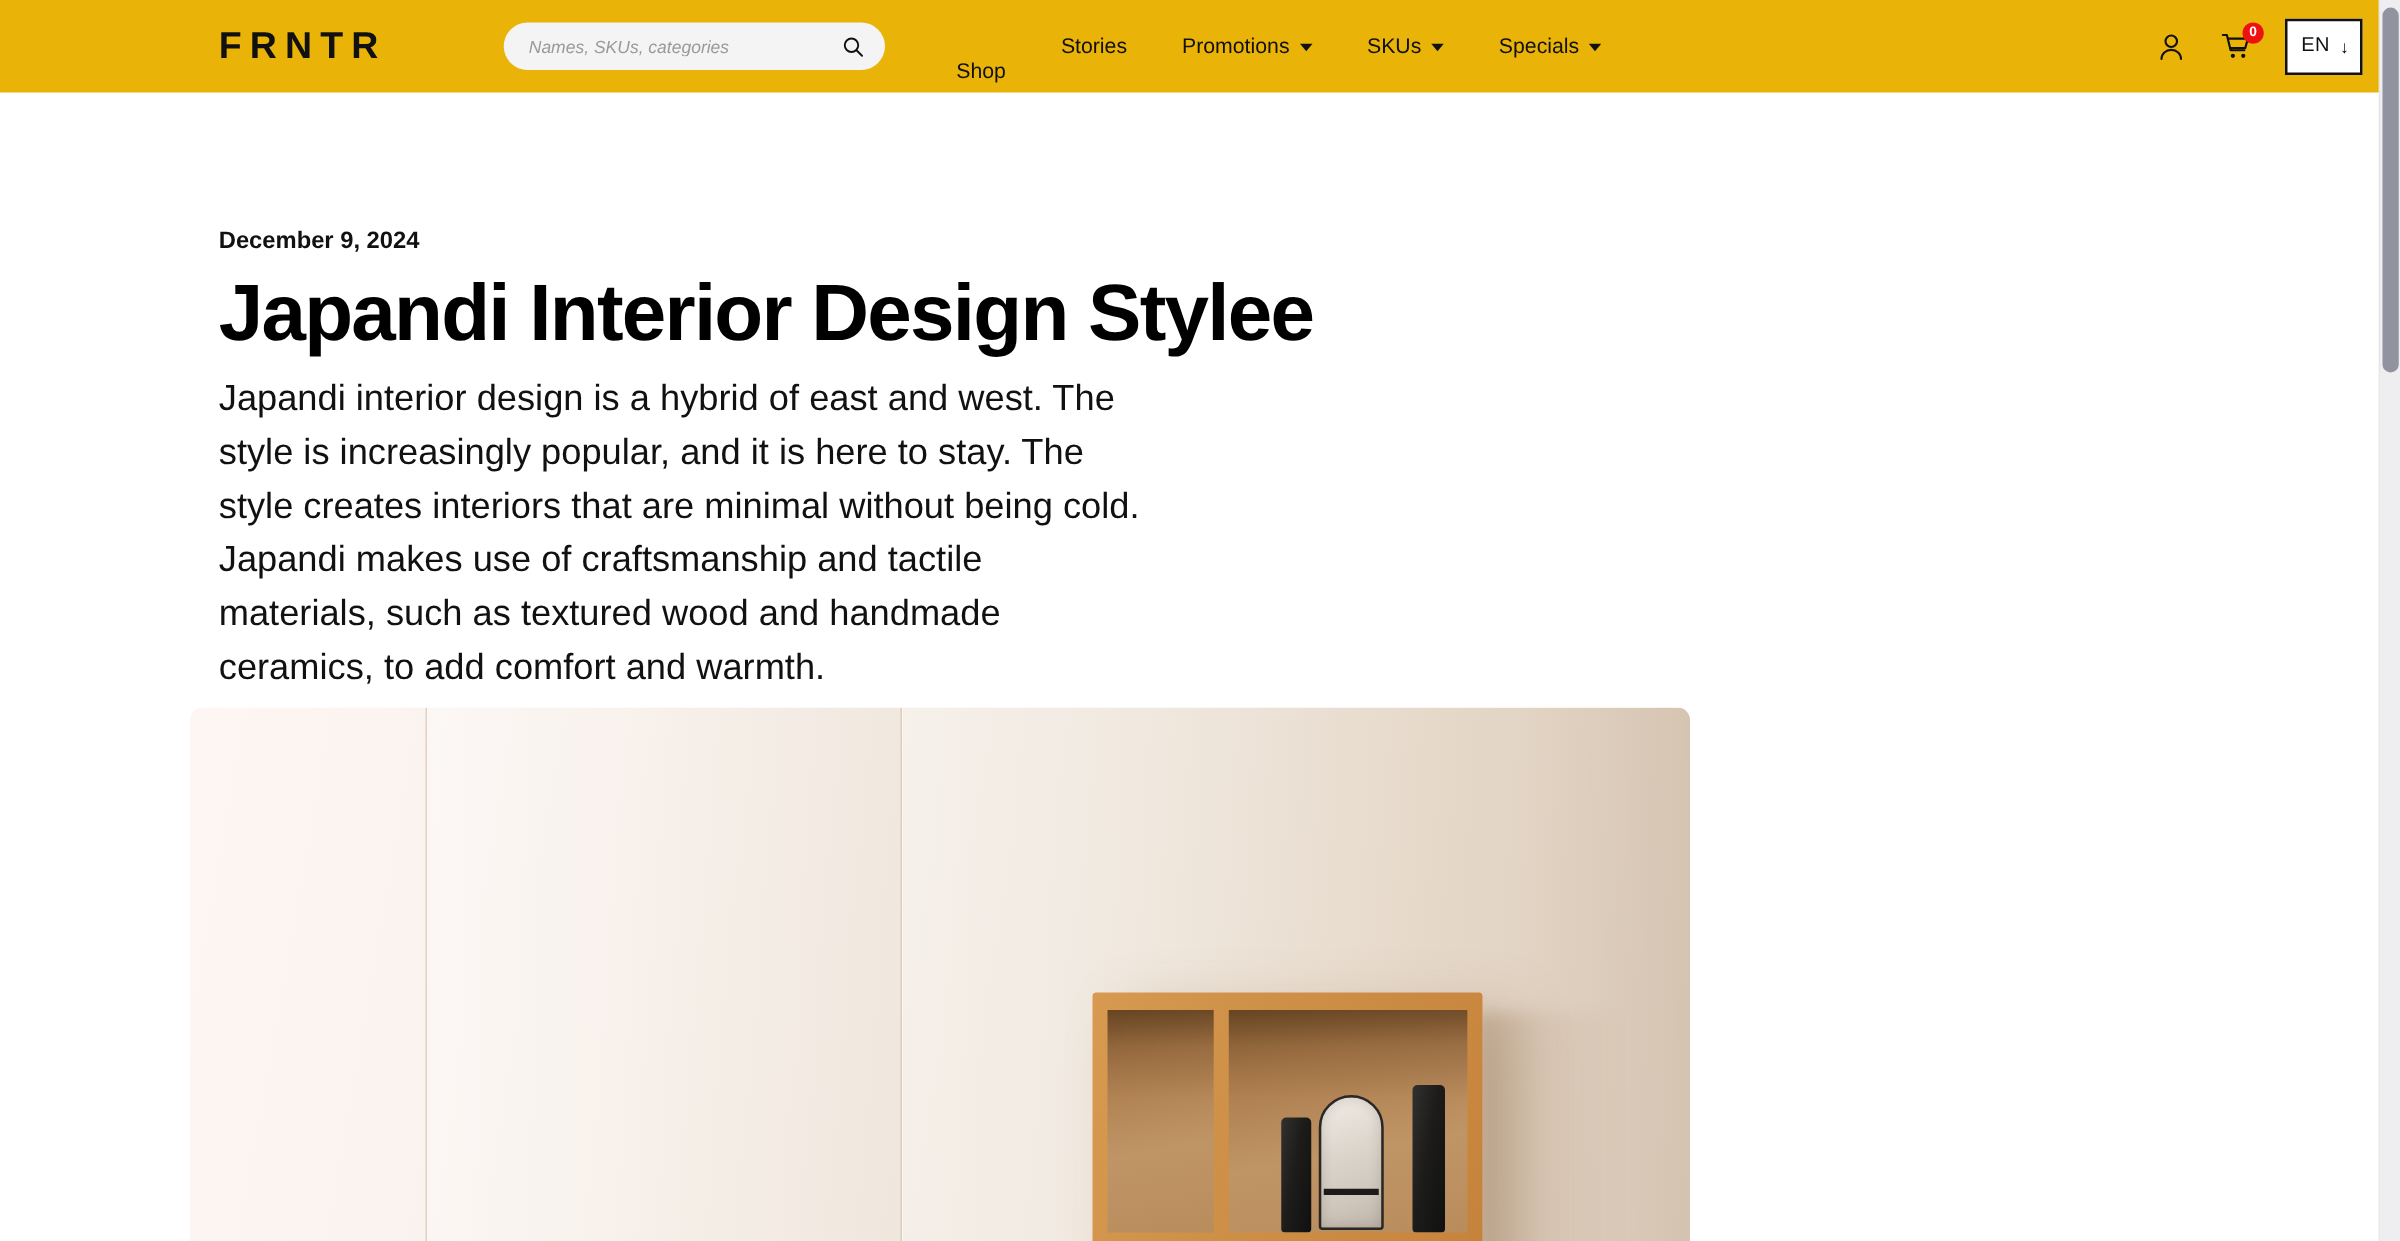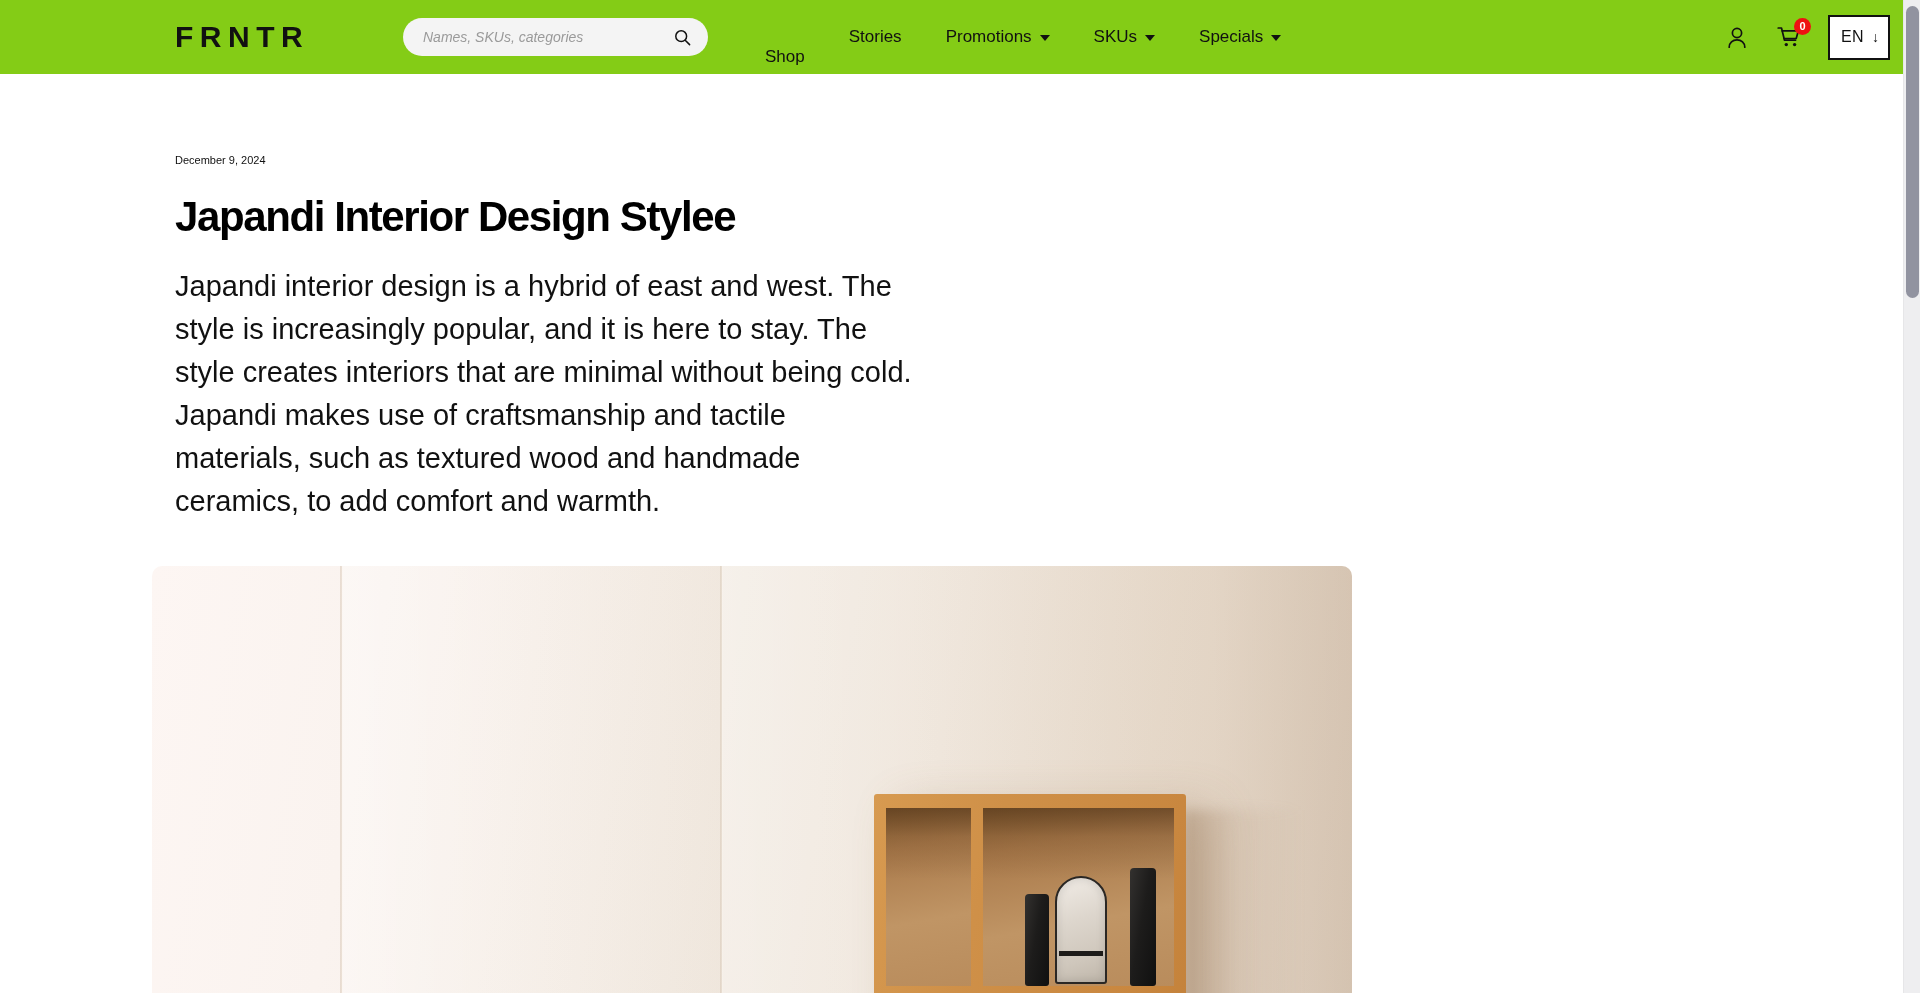--- a/index.html
+++ b/index.html
@@ -20,21 +20,21 @@
     height: 993px;
     background: #ffffff;
     overflow: hidden;
   }
 
   
   .site-header {
     position: relative;
     width: 1920px;
     height: 74px;
-    background: #84cc16;
+    background: #eab308;
     display: flex;
     align-items: center;
   }
 
   .brand-logo {
     position: absolute;
     left: 175px;
     top: 18px;
     font-family: "Liberation Sans", sans-serif;
     font-size: 30px;
@@ -171,28 +171,29 @@
   .article {
     position: absolute;
     left: 0;
     top: 74px;
     width: 1920px;
   }
   .article-inner {
     padding-left: 175px;
   }
   .article-date {
-    font-size: 11px;
+    font-size: 19px;
     color: #111111;
     line-height: 22px;
-    margin-top: 75px;
+    margin-top: 108px;
+    font-weight: bold;
   }
   .article-title {
     font-family: "Liberation Sans", sans-serif;
-    font-size: 42px;
+    font-size: 64px;
     font-weight: 700;
     letter-spacing: -1.4px;
     line-height: 72px;
     color: #000000;
     margin-top: 10px;
     white-space: nowrap;
   }
   .article-body {
     margin-top: 12px;
     font-size: 29px;

